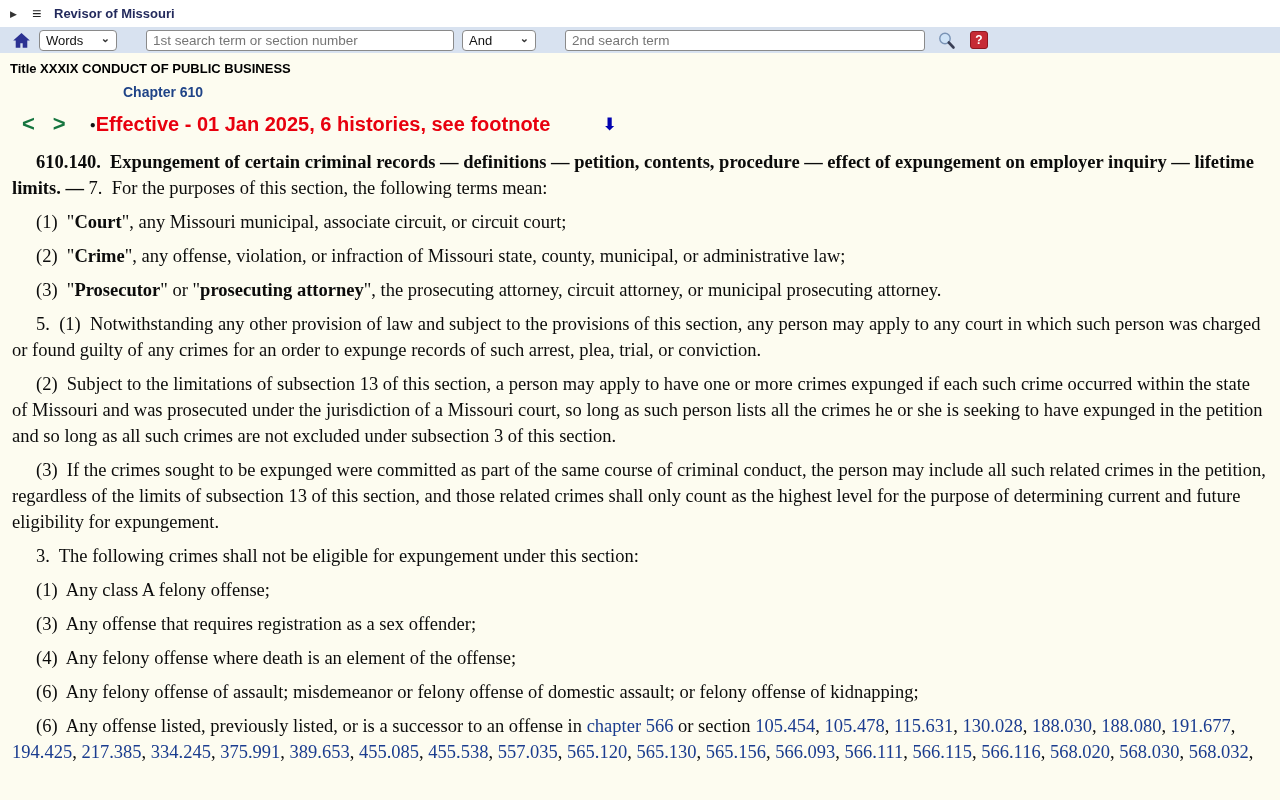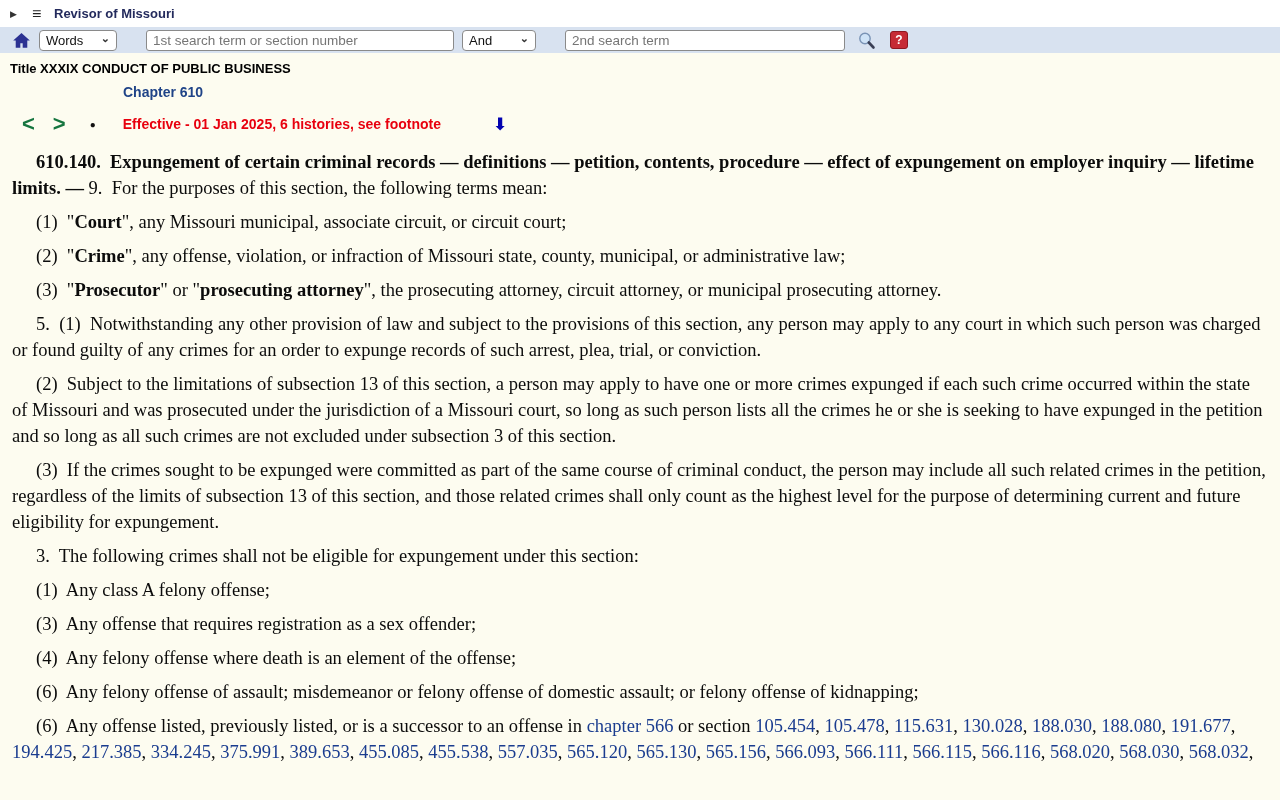--- a/index.html
+++ b/index.html
@@ -17,35 +17,35 @@
   .sel { background: #fff; border: 1px solid #8a8a8a; border-radius: 4px; height: 21px;
          display: flex; align-items: center; justify-content: space-between;
          padding: 0 6px; font-size: 13px; color: #111; cursor: pointer; }
   .sel1 { width: 78px; margin-right: 8px; }
   .sel2 { width: 74px; margin: 0 8px; }
   .chev { font-size: 11px; font-weight: bold; color: #333; transform: translateY(-2px); }
   .inp { height: 21px; border: 1px solid #8a8a8a; border-radius: 3px; background: #fff;
          font-size: 13.5px; padding: 0 6px; font-family: "Liberation Sans", sans-serif; color: #111; margin-left: 21px; }
   .inp::placeholder { color: #757575; }
   .inp1 { width: 308px; }
-  .inp2 { width: 280px; }
+  .inp2 { width: 360px; }
   .mag { margin-left: 12px; cursor: pointer; display: flex; }
   .help { width: 18px; height: 18px; background: #c62a35; border: 1px solid #8e1620; border-radius: 3px;
           color: #fff; font-weight: bold; font-size: 12px; display: flex; align-items: center;
           justify-content: center; margin-left: 14px; cursor: pointer; font-family: "Liberation Sans", sans-serif; }
 
   .title-line { font-size: 13px; font-weight: bold; color: #000; padding: 8px 0 0 10px; }
   .chapter-line { padding: 7px 0 0 75px; }
   .chapter-link { font-size: 14px; font-weight: bold; color: #1f4387; text-decoration: none; margin-left: 48px; }
 
   .nav-row { display: flex; align-items: center; margin: 11px 0 0 22px; height: 24px; }
   .nav-arrow { font-size: 22px; font-weight: bold; color: #15753f; text-decoration: none; line-height: 1; }
   .nav-next { margin-left: 18px; }
   .bullet { font-size: 10px; color: #111; margin-left: 24px; }
-  .effective { font-size: 14px; font-weight: bold; color: #e8000e; margin-left: 27px; }
+  .effective { font-size: 20px; font-weight: bold; color: #e8000e; margin-left: 0; }
   .down-arrow { font-size: 17px; font-weight: bold; color: #0202b0; margin-left: 52px; text-decoration: none;
                 font-family: "DejaVu Sans", sans-serif; }
 
   .statute-body { padding: 5px 12px 0 12px; font-family: "Liberation Serif", "DejaVu Serif", serif;
                   font-size: 18.5px; color: #0b0b0b; }
   .law-p { line-height: 26px; margin: 8px 0; text-indent: 24px; white-space: pre-wrap; }
   .law-p .bold { font-weight: bold; }
   .law-link { color: #1a3c8f; text-decoration: none; }
 </style>
 </head>
@@ -89,21 +89,21 @@
 
 <div class="nav-row">
   <a href="#" class="nav-arrow">&lt;</a>
   <a href="#" class="nav-arrow nav-next">&gt;</a>
   <span class="bullet">●</span>
   <span class="effective">Effective - 01 Jan 2025, 6 histories, see footnote</span>
   <a href="#" class="down-arrow">⬇</a>
 </div>
 
 <div class="statute-body">
-    <p class="law-p"><span class="bold">610.140.  Expungement of certain criminal records — definitions — petition, contents, procedure — effect of expungement on employer inquiry — lifetime limits. — </span><span>9.  For the purposes of this section, the following terms mean:</span></p>
+    <p class="law-p"><span class="bold">610.140.  Expungement of certain criminal records — definitions — petition, contents, procedure — effect of expungement on employer inquiry — lifetime limits. — </span><span>7.  For the purposes of this section, the following terms mean:</span></p>
     <p class="law-p"><span>(1)  "</span><span class="bold">Court</span><span>", any Missouri municipal, associate circuit, or circuit court;</span></p>
     <p class="law-p"><span>(2)  "</span><span class="bold">Crime</span><span>", any offense, violation, or infraction of Missouri state, county, municipal, or administrative law;</span></p>
     <p class="law-p"><span>(3)  "</span><span class="bold">Prosecutor</span><span>" or "</span><span class="bold">prosecuting attorney</span><span>", the prosecuting attorney, circuit attorney, or municipal prosecuting attorney.</span></p>
     <p class="law-p"><span>5.  (1)  Notwithstanding any other provision of law and subject to the provisions of this section, any person may apply to any court in which such person was charged or found guilty of any crimes for an order to expunge records of such arrest, plea, trial, or conviction.</span></p>
     <p class="law-p"><span>(2)  Subject to the limitations of subsection 13 of this section, a person may apply to have one or more crimes expunged if each such crime occurred within the state of Missouri and was prosecuted under the jurisdiction of a Missouri court, so long as such person lists all the crimes he or she is seeking to have expunged in the petition and so long as all such crimes are not excluded under subsection 3 of this section.</span></p>
     <p class="law-p"><span>(3)  If the crimes sought to be expunged were committed as part of the same course of criminal conduct, the person may include all such related crimes in the petition, regardless of the limits of subsection 13 of this section, and those related crimes shall only count as the highest level for the purpose of determining current and future eligibility for expungement.</span></p>
     <p class="law-p"><span>3.  The following crimes shall not be eligible for expungement under this section:</span></p>
     <p class="law-p"><span>(1)  Any class A felony offense;</span></p>
     <p class="law-p"><span>(3)  Any offense that requires registration as a sex offender;</span></p>
     <p class="law-p"><span>(4)  Any felony offense where death is an element of the offense;</span></p>

